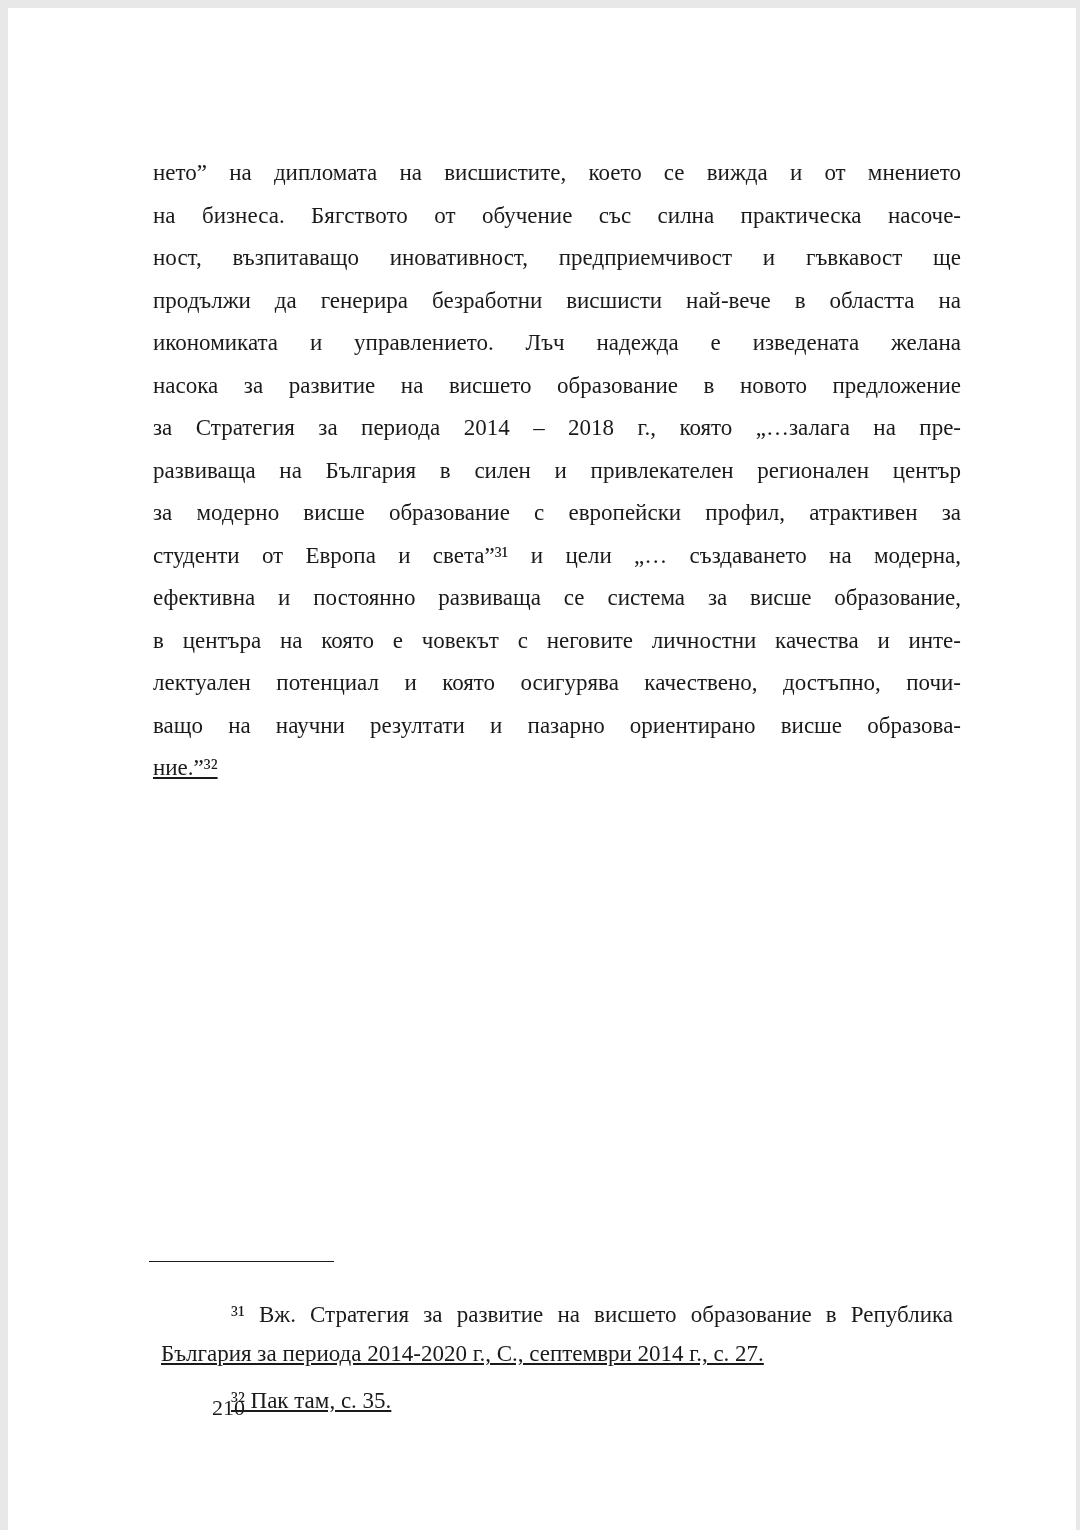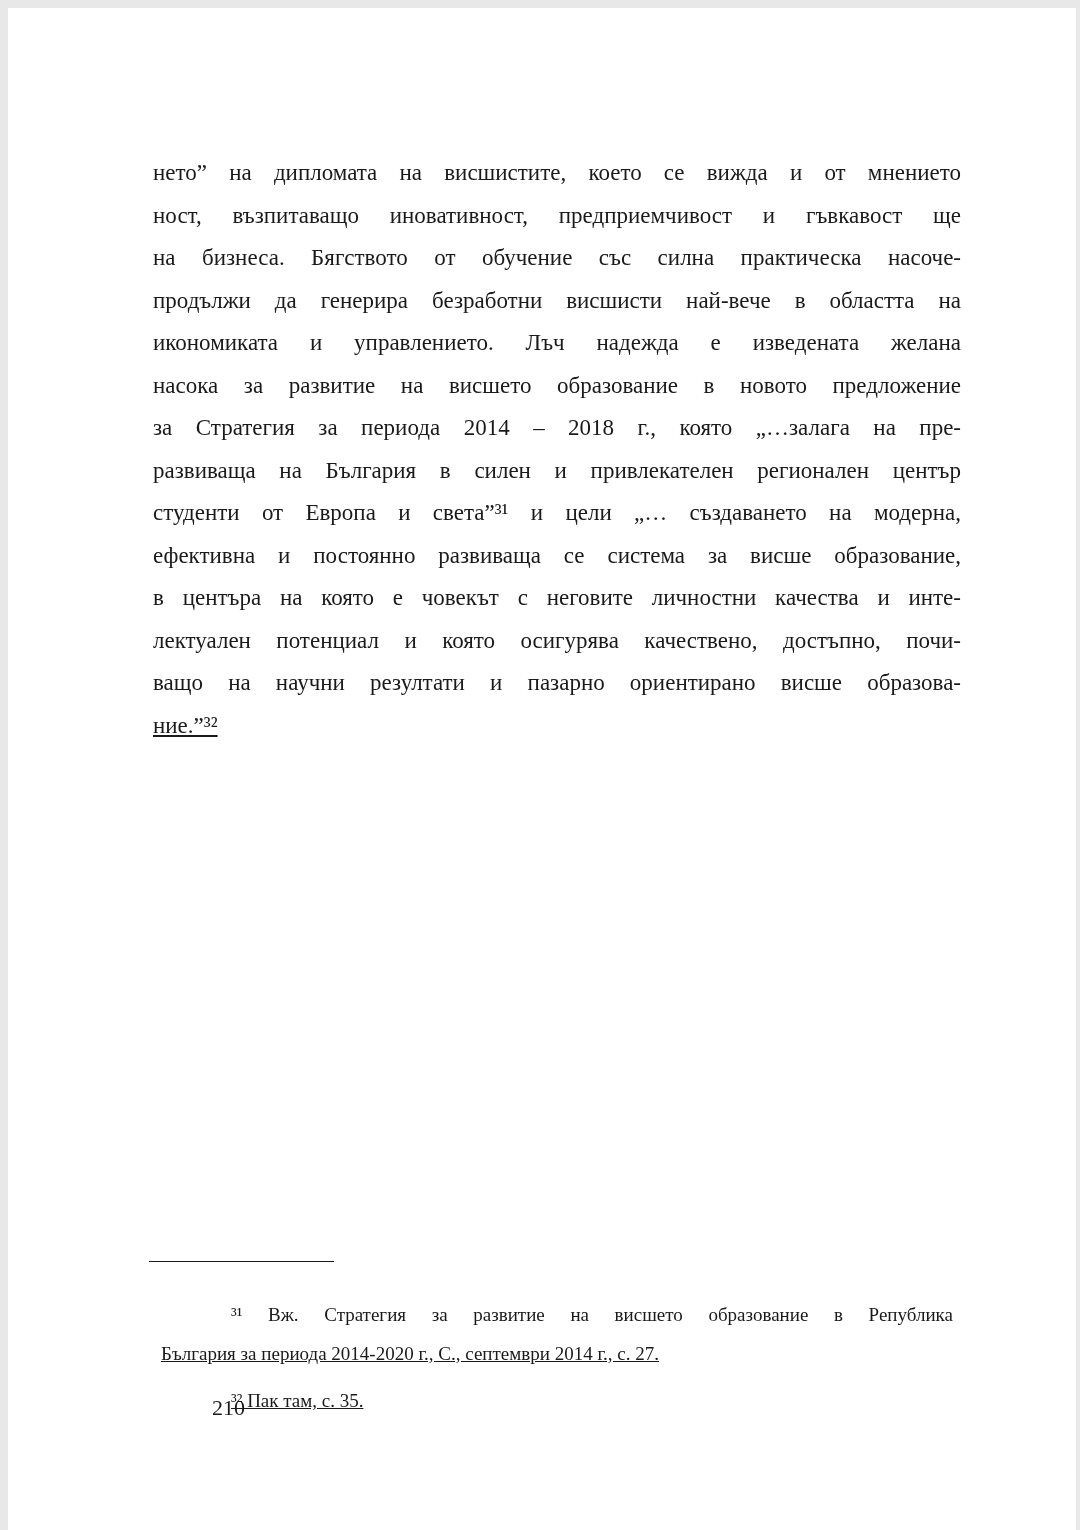--- a/index.html
+++ b/index.html
@@ -54,21 +54,21 @@
   }
 
   .footnote-rule {
     width: 185px;
     height: 0;
     border-top: 1.5px solid #1a1a1a;
     margin-bottom: 17px;
   }
 
   .footnotes-list {
-    font-size: 19px;
+    font-size: 23px;
     line-height: 31px;
     color: #1a1a1a;
   }
 
   .footnote { margin: 0; }
 
   
   .page-number {
     position: absolute;
     left: 200px;
@@ -78,27 +78,28 @@
     color: #1a1a1a;
   }
 </style>
 </head>
 <body>
 
 <div class="page">
 
   <div class="main-text">
       <div class="tline">нето” на дипломата на висшистите, което се вижда и от мнението</div>
+      <div class="tline">на бизнеса. Бягството от обучение със силна практическа насоче-</div>
       <div class="tline">ност, възпитаващо иновативност, предприемчивост и гъвкавост ще</div>
-      <div class="tline">на бизнеса. Бягството от обучение със силна практическа насоче-</div>
       <div class="tline">продължи да генерира безработни висшисти най-вече в областта на</div>
       <div class="tline">икономиката и управлението. Лъч надежда е изведената желана</div>
       <div class="tline">насока за развитие на висшето образование в новото предложение</div>
       <div class="tline">за Стратегия за периода 2014 – 2018 г., която „…залага на пре-</div>
       <div class="tline">развиваща на България в силен и привлекателен регионален център</div>
+      <div class="tline">за модерно висше образование с европейски профил, атрактивен за</div>
       <div class="tline">студенти от Европа и света”³¹ и цели „… създаването на модерна,</div>
       <div class="tline">ефективна и постоянно развиваща се система за висше образование,</div>
       <div class="tline">в центъра на която е човекът с неговите личностни качества и инте-</div>
       <div class="tline">лектуален потенциал и която осигурява качествено, достъпно, почи-</div>
       <div class="tline">ващо на научни резултати и пазарно ориентирано висше образова-</div>
       <div class="tline lastline">ние.”³²</div>
     </div>
 
   <div class="footer-block">
     <div class="footnote-rule"></div>

